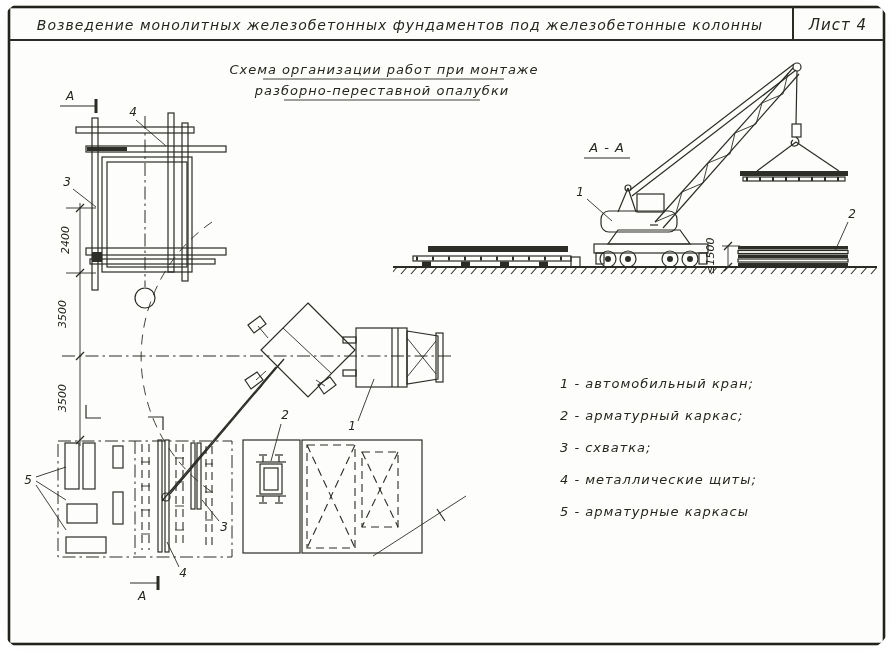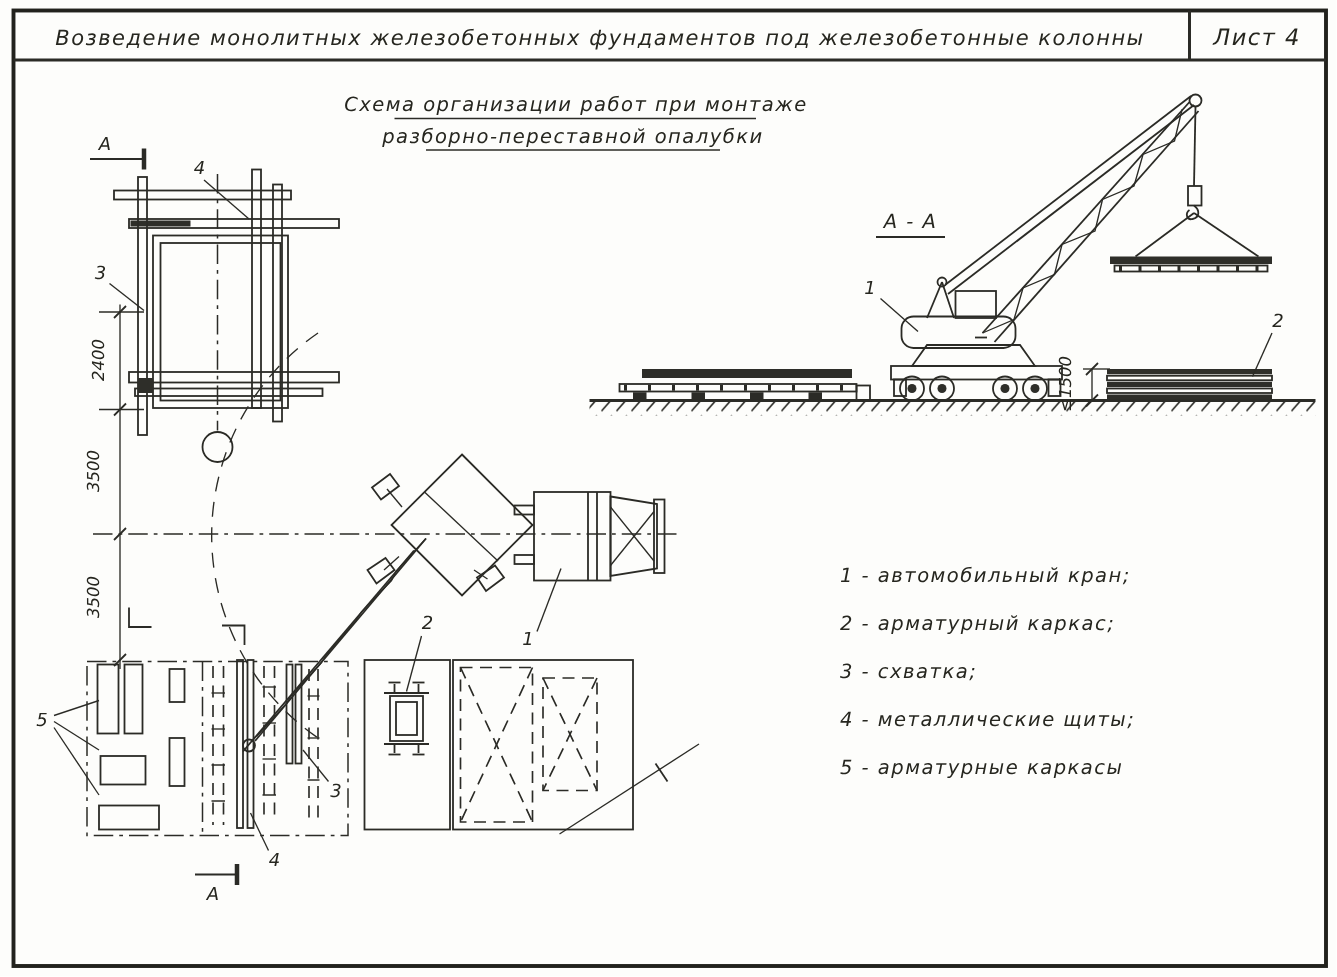--- a/index.html
+++ b/index.html
@@ -1,16 +1,16 @@
 <!DOCTYPE html>
 <html><head>
 <meta charset="utf-8">
 <style>
   html,body{margin:0;padding:0;background:#ffffff;}
-  .page{width:891px;height:651px;position:relative;background:#fdfdfb;overflow:hidden;}
+  .page{width:891px;height:651px;position:relative;background:#fdfdfb;overflow:hidden;border-radius:31px;}
   svg{display:block;}
   svg text{
     font-family:"DejaVu Sans", sans-serif;
     font-style:italic;
     fill:#26261f;
   }
   .t-title{font-size:14px;letter-spacing:1px;}
   .t-sheet{font-size:15px;letter-spacing:1px;}
   .t-sub{font-size:13px;letter-spacing:1px;}
   .t-leg{font-size:13px;letter-spacing:1px;}

